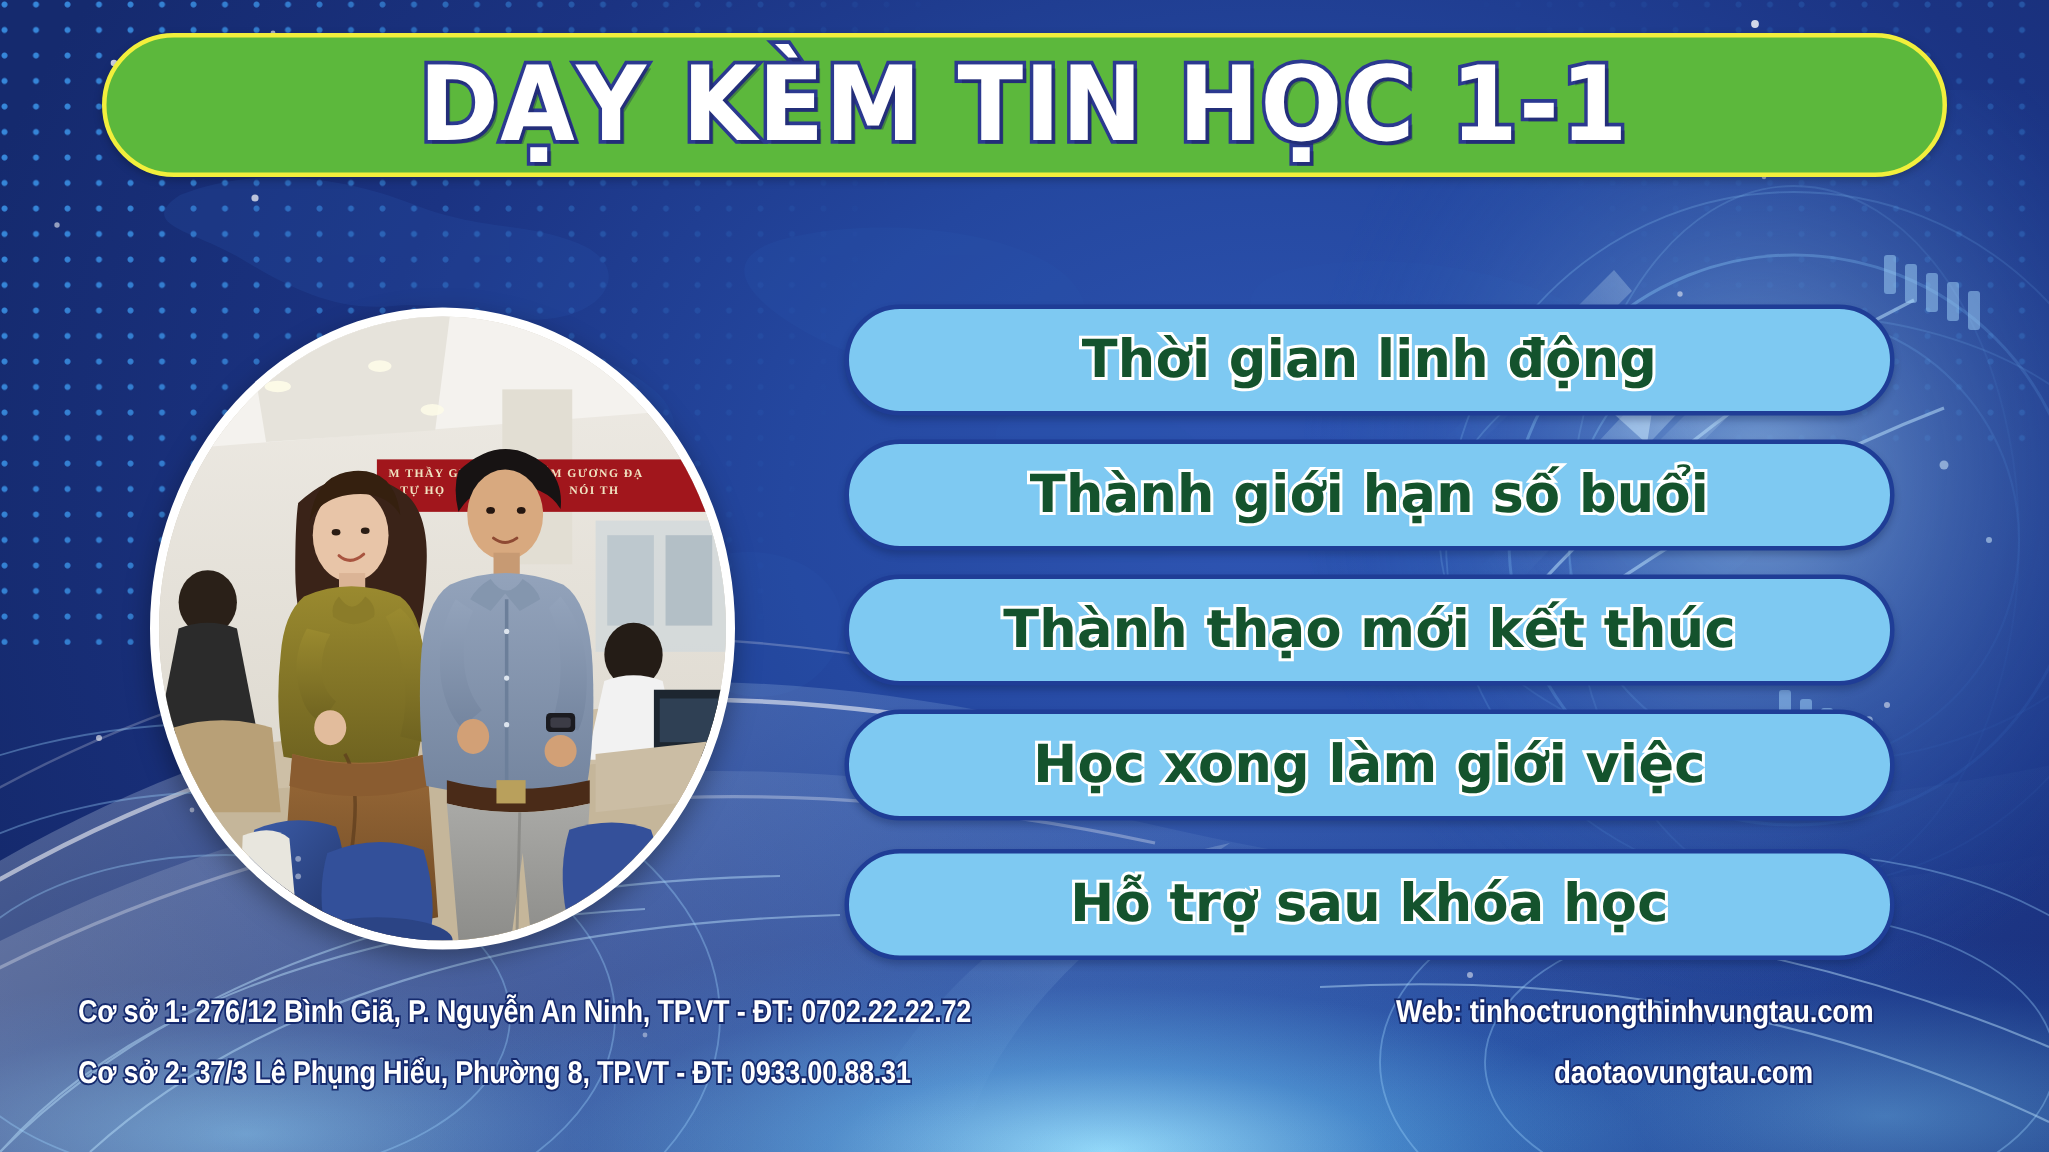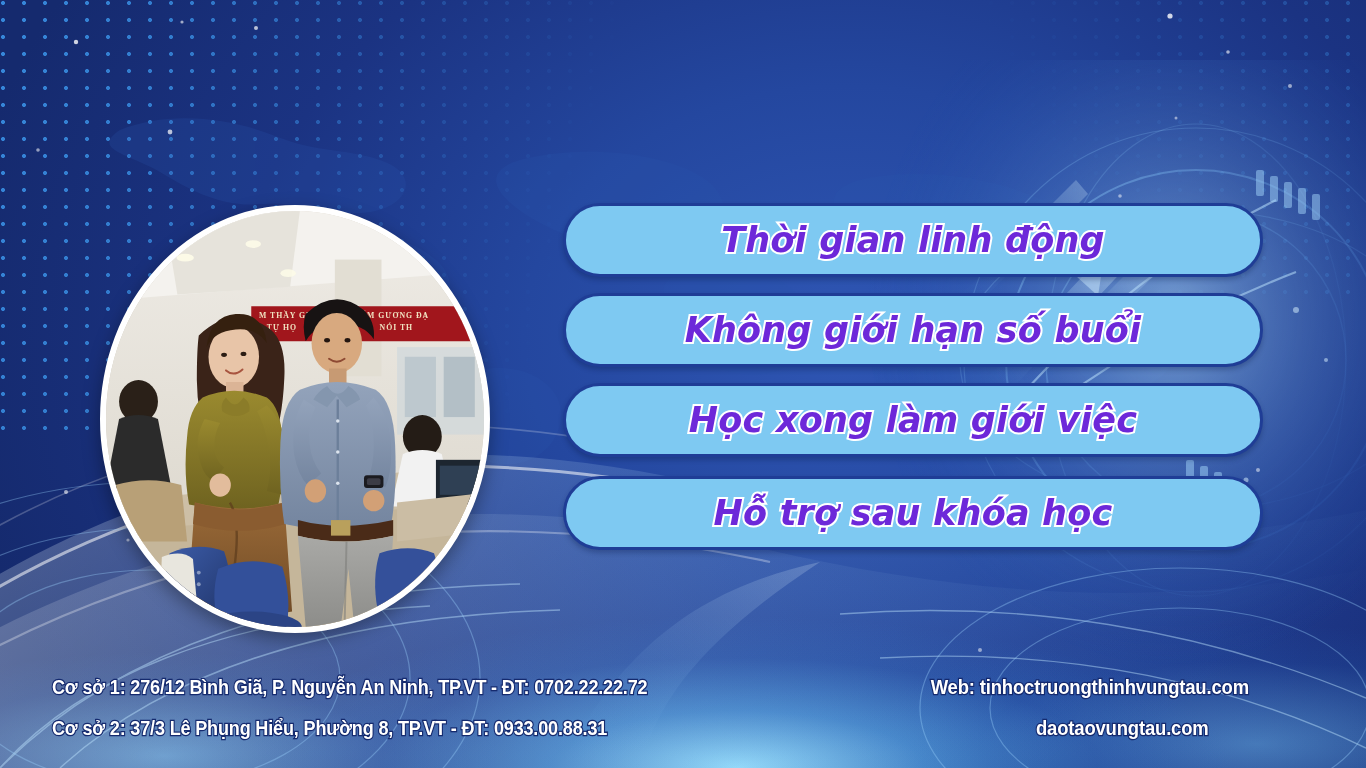--- a/index.html
+++ b/index.html
@@ -97,31 +97,30 @@
     border-radius:40px;
     display:flex; align-items:center; justify-content:center;
     box-shadow:0 3px 5px rgba(10,25,70,.30);
   }
   .pill:last-child { margin-bottom:0;margin-top:19px; }
   .pill-label {
     font-family:"DejaVu Sans", sans-serif;
     font-weight:700;
     font-size:35px;
     line-height:1;
-    color:#6d28d9;
+    color:#14532d;
     -webkit-text-stroke:4px #ffffff;
     paint-order:stroke fill;
     white-space:nowrap;
     letter-spacing:.2px;
-    font-style:italic;
   }
 
   
   #footer {
-    position:absolute; left:0; bottom:0; width:1200px; height:108px;
+    position:absolute; left:0; bottom:12px; width:1200px; height:108px;
     display:flex; align-items:center;
   }
   #footer-left { position:absolute; left:52px; top:6px; }
   #footer-right { position:absolute; left:905px; top:6px; width:420px; text-align:center; }
   .foot-line {
     font-family:"Liberation Sans", sans-serif;
     font-weight:700;
     font-size:21px;
     line-height:41px;
     color:#ffffff;
@@ -269,20 +268,23 @@
       <circle cx="1228" cy="52" r="1.8" opacity=".6"></circle>
       <circle cx="1290" cy="86" r="2" opacity=".55"></circle>
       <circle cx="1176" cy="118" r="1.5" opacity=".5"></circle>
       <circle cx="1258" cy="470" r="2" opacity=".5"></circle>
       <circle cx="1120" cy="196" r="1.8" opacity=".5"></circle>
       <circle cx="980" cy="650" r="2" opacity=".5"></circle>
       <circle cx="430" cy="690" r="1.6" opacity=".4"></circle>
     </g>
   </svg>
 
+  <div id="title-banner">
+    <div id="title-text">DẠY KÈM TIN HỌC 1-1</div>
+  </div>
 
   <div id="photo-oval">
     <svg viewBox="0 0 390 428" preserveAspectRatio="xMidYMid slice">
       <defs>
         <linearGradient id="wall" x1="0" y1="0" x2="0" y2="1">
           <stop offset="0" stop-color="#efece6"></stop>
           <stop offset="1" stop-color="#d8d3c8"></stop>
         </linearGradient>
         <linearGradient id="skirt" x1="0" y1="0" x2="0" y2="1">
           <stop offset="0" stop-color="#9a6a38"></stop>
@@ -427,21 +429,24 @@
 
       <path d="M58,356 q20,-8 32,2 l4,44 l-38,0 Z" fill="#e8e6de"></path>
     </svg>
   </div>
 
   <div id="features">
     <div class="pill">
       <span class="pill-label">Thời gian linh động</span>
     </div>
     <div class="pill">
-      <span class="pill-label">Không giới hạn số buổi</span>
+      <span class="pill-label">Thành giới hạn số buổi</span>
+    </div>
+    <div class="pill">
+      <span class="pill-label">Thành thạo mới kết thúc</span>
     </div>
     <div class="pill">
       <span class="pill-label">Học xong làm giới việc</span>
     </div>
     <div class="pill">
       <span class="pill-label">Hỗ trợ sau khóa học</span>
     </div>
   </div>
 
   <div id="footer">

